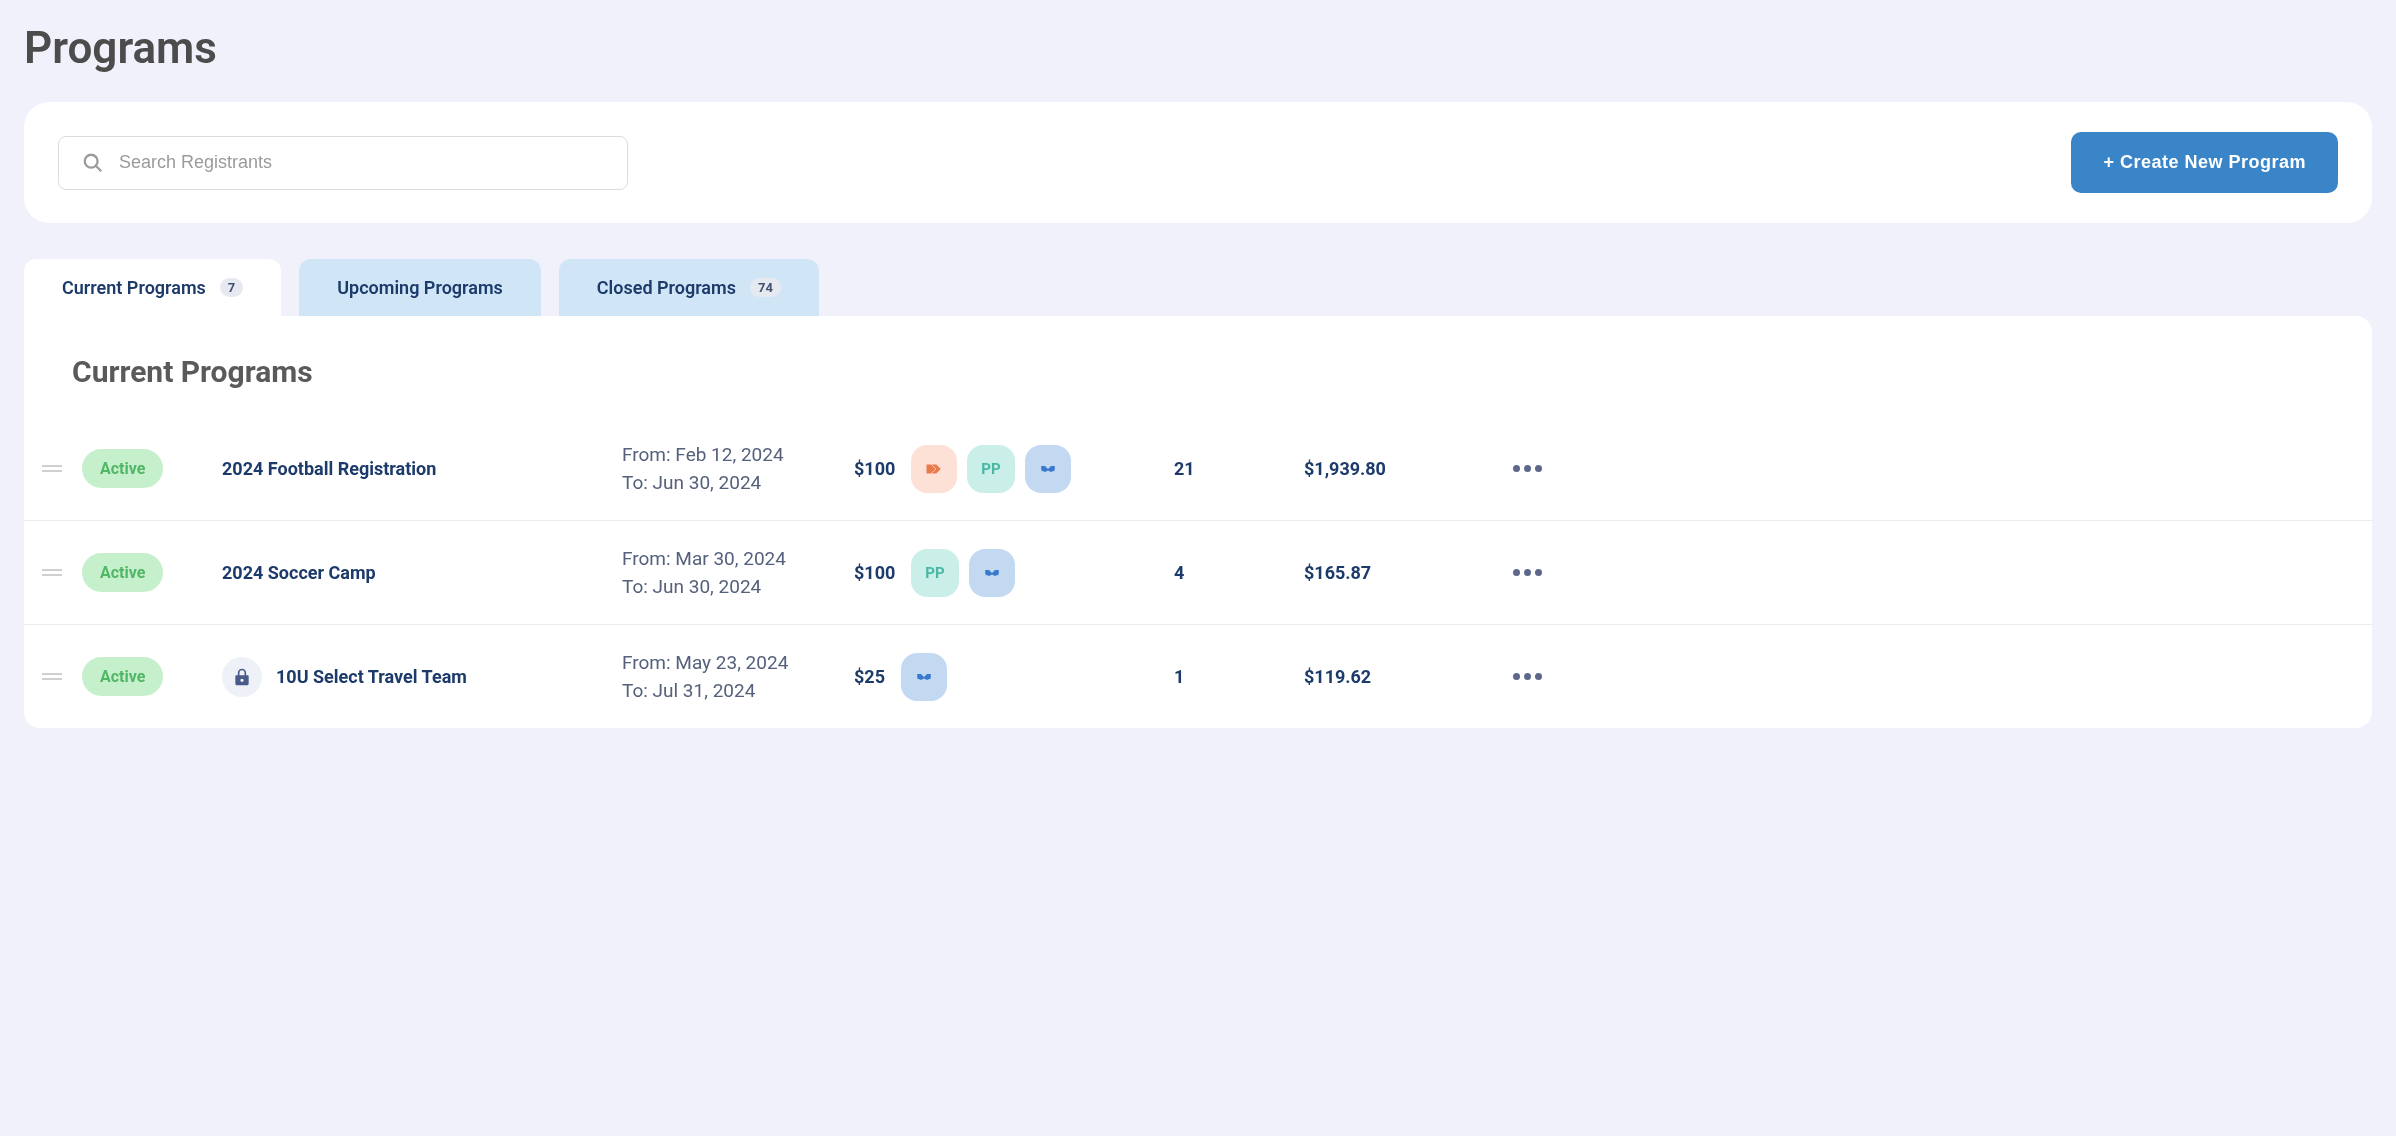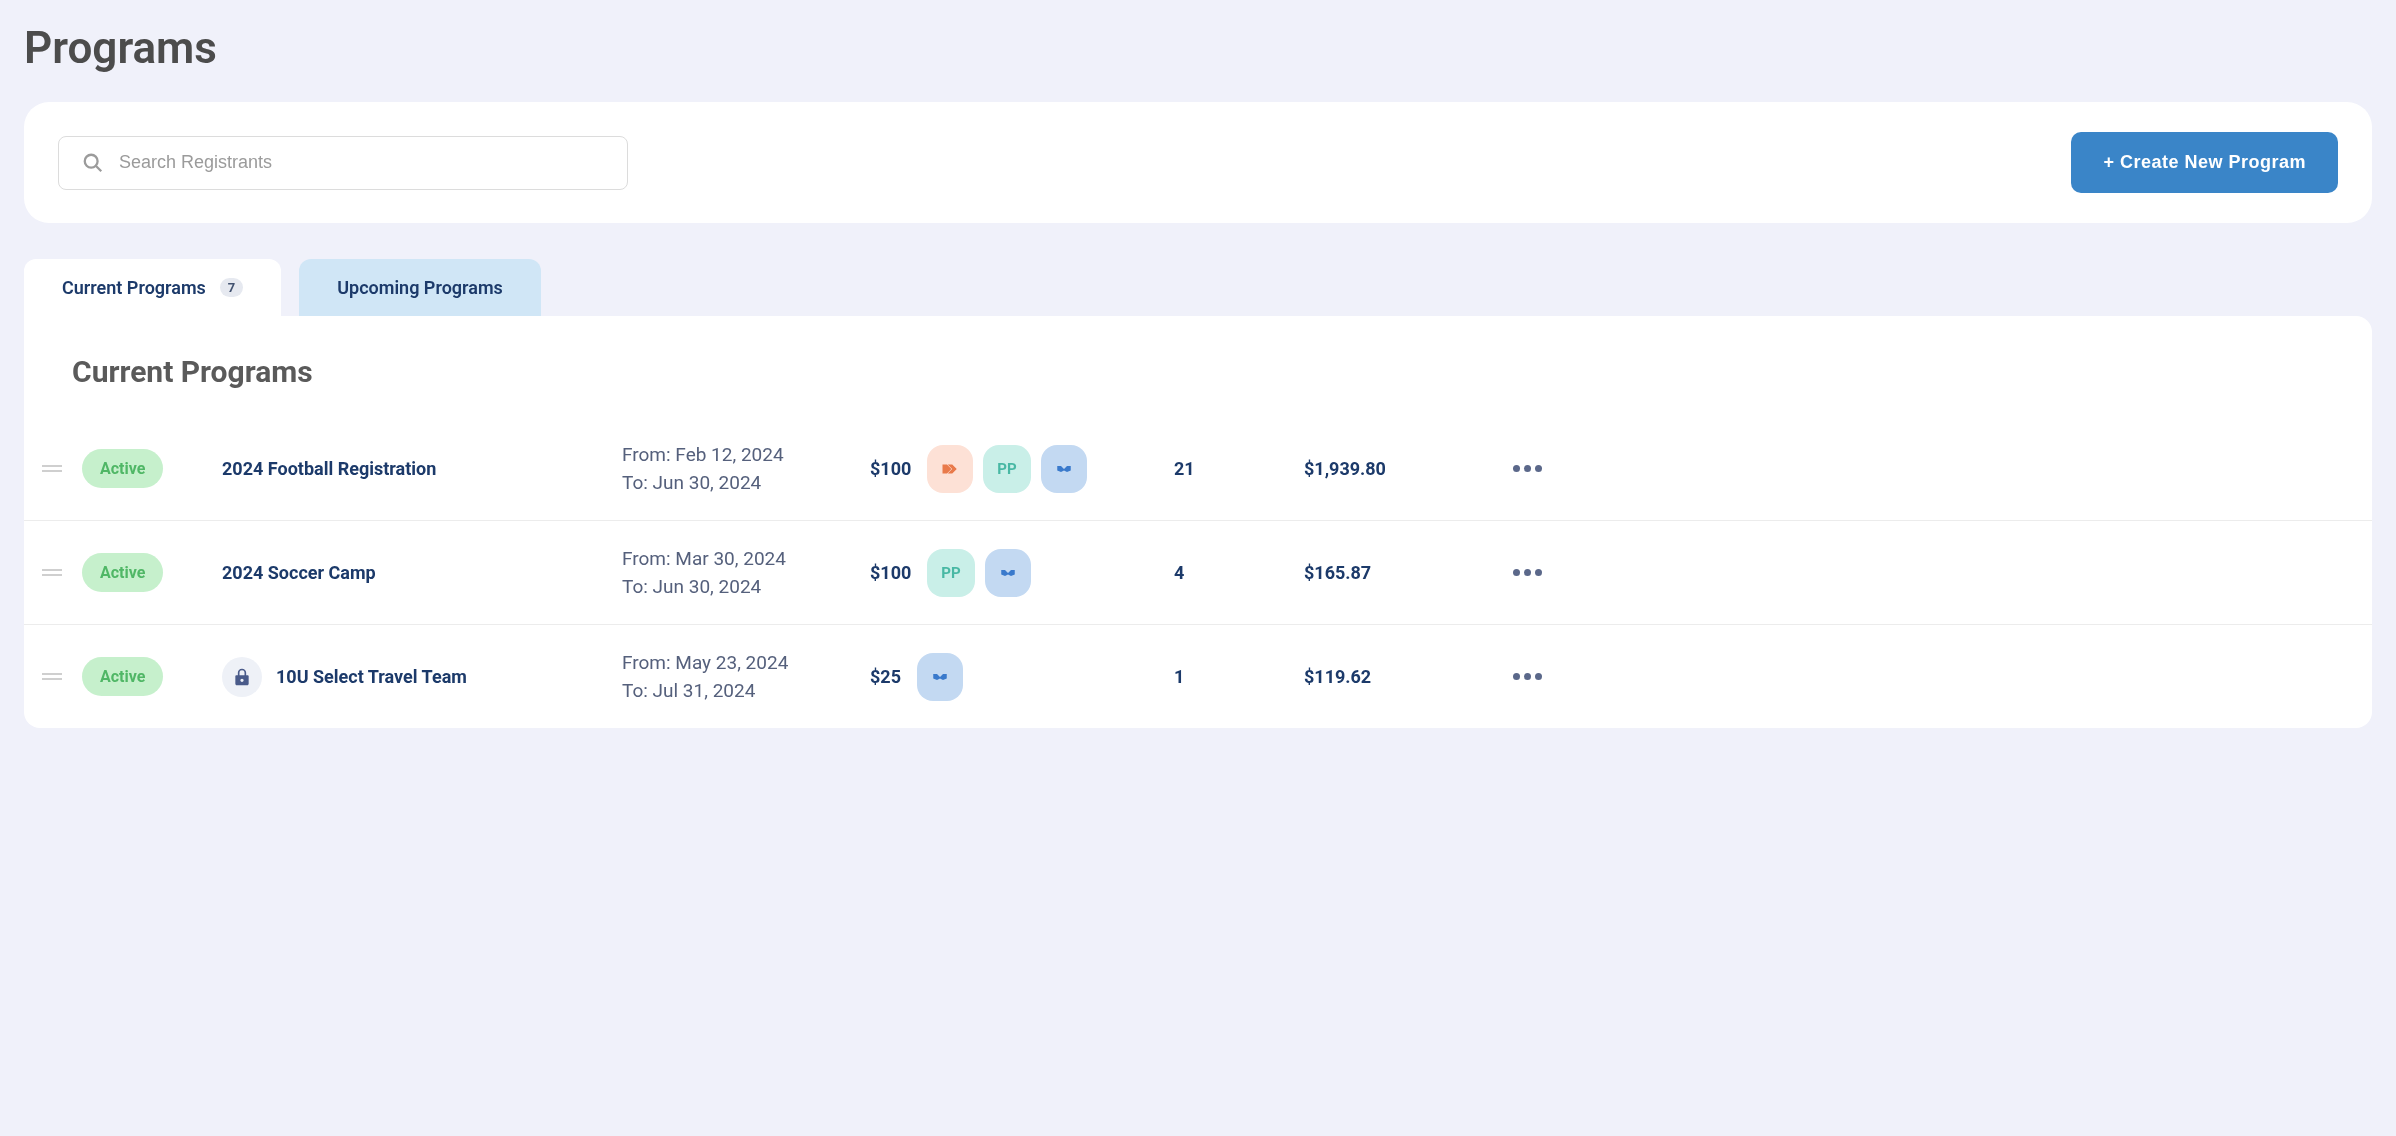--- a/index.html
+++ b/index.html
@@ -188,21 +188,20 @@
     .price-cell {
       display: flex;
       align-items: center;
       gap: 10px;
     }
     .price-value {
       color: #1c3a6a;
       font-weight: 700;
       font-size: 18px;
       margin-right: 6px;
-      margin-left: 16px;
     }
     .pill {
       height: 48px;
       padding: 0 14px;
       border-radius: 16px;
       display: flex;
       align-items: center;
       justify-content: center;
       font-weight: 700;
       font-size: 15px;
@@ -266,20 +265,24 @@
 </div>
 
 <div class="tabs-row">
   <div class="tab active">
     <span>Current Programs</span>
     <span class="tab-badge">7</span>
   </div>
   <div class="tab inactive">
     <span>Upcoming Programs</span>
   </div>
+  <div class="tab inactive">
+    <span>Closed Programs</span>
+    <span class="tab-badge">74</span>
+  </div>
 </div>
 
 <div class="content-card">
   <h2 class="section-title">Current Programs</h2>
 
 
   <div class="table-row">
     <div class="drag-handle">
       <div class="drag-line"></div>
         <div class="drag-line"></div>

